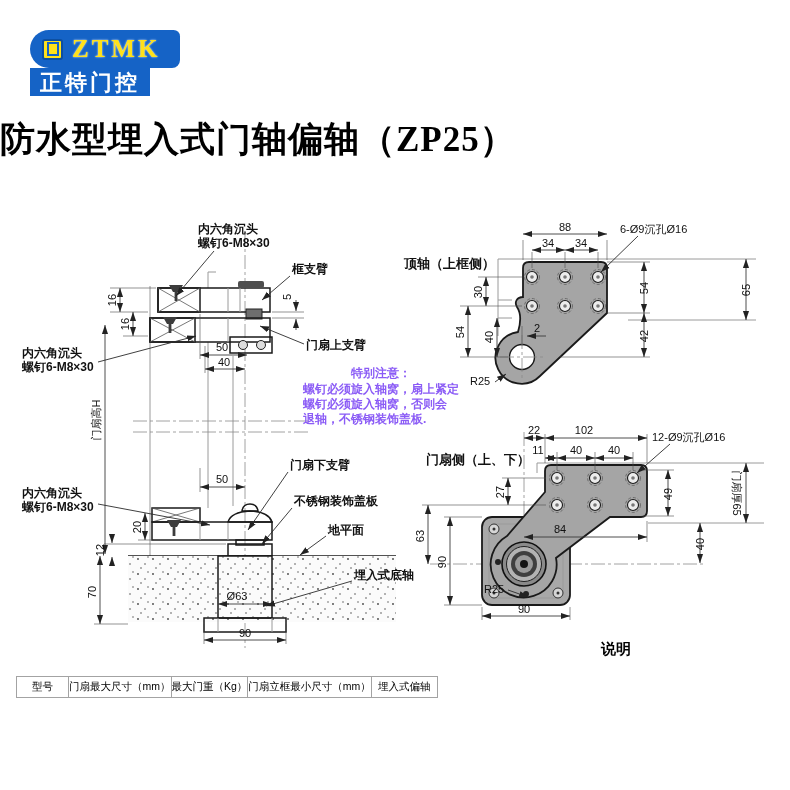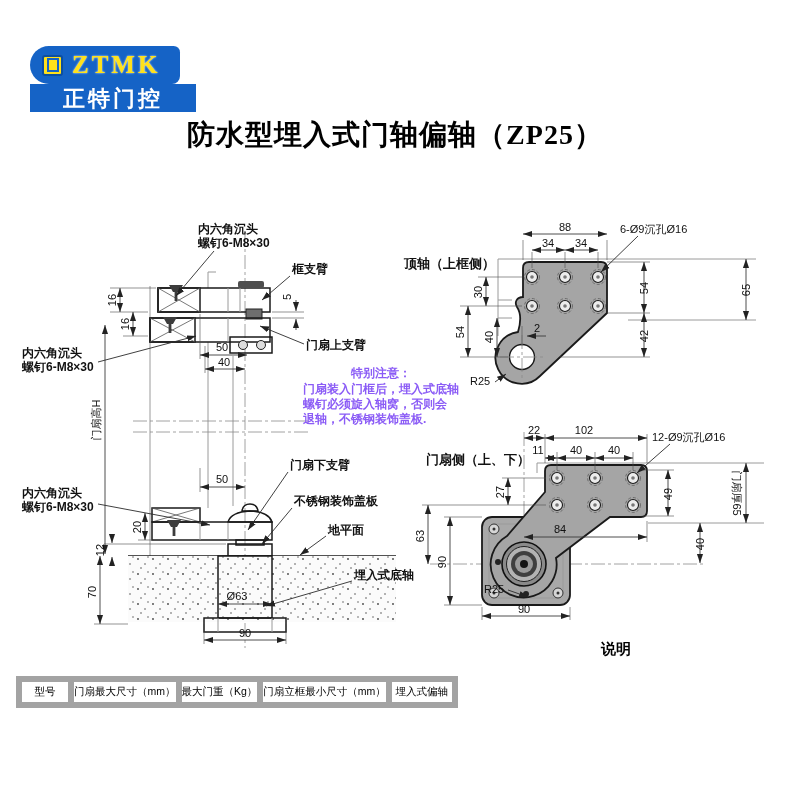--- a/index.html
+++ b/index.html
@@ -1,34 +1,34 @@
 <!DOCTYPE html>
 <html><head>
 <meta charset="utf-8">
 <style>
   html,body{margin:0;padding:0;background:#fff;}
   .page{position:relative;width:790px;height:790px;background:#fff;overflow:hidden;
         font-family:"Liberation Sans",sans-serif;}
   
-  .logo{position:absolute;left:30px;top:44px;width:150px;height:68px;}
+  .logo{position:absolute;left:30px;top:28px;width:150px;height:68px;}
   .logo-swoosh{position:absolute;left:0;top:2px;width:150px;height:38px;background:#1563c6;
      border-radius:24px 8px 10px 24px;display:flex;align-items:center;padding-left:12px;
      box-sizing:border-box;}
   .logo-emblem{width:21px;height:21px;background:#ffe11a;border-radius:3px;
      border:2px solid #0d4fa0;display:flex;align-items:center;justify-content:center;
      box-sizing:border-box;flex:0 0 auto;}
   .emblem-inner{width:8px;height:10px;border:2px solid #1563c6;background:#ffe11a;}
   .logo-brand{color:#ffe11a;font-family:"Liberation Serif",serif;font-weight:bold;
      font-size:25px;letter-spacing:3px;margin-left:9px;text-shadow:0 0 2px #ffffff;}
-  .logo-company{position:absolute;left:0;top:40px;width:166px;height:28px;background:#1563c6;
+  .logo-company{position:absolute;left:0;top:40px;width:120px;height:28px;background:#1563c6;
      color:#fff;font-weight:bold;font-size:22px;letter-spacing:3px;text-align:center;
      line-height:29px;}
   
-  .title{position:absolute;left:0;top:116px;width:790px;margin:0;text-align:center;
-     font-family:"Liberation Serif","DejaVu Serif",serif;font-weight:bold;font-size:28px;
+  .title{position:absolute;left:0;top:116px;width:790px;margin:0;text-align:left;
+     font-family:"Liberation Serif","DejaVu Serif",serif;font-weight:bold;font-size:35px;
      letter-spacing:1px;color:#000;}
   
   .drawing{position:absolute;left:0;top:0;}
   .o{stroke:#1a1a1a;stroke-width:1.5;fill:none;}
   .plate{fill:#a5a5a5;stroke:#1a1a1a;stroke-width:1.8;}
   .thin{stroke:#9a9a9a;stroke-width:1;fill:none;}
   .cl{stroke:#8a8a8a;stroke-width:0.8;fill:none;stroke-dasharray:14 3 3 3;}
   .dim{stroke:#3a3a3a;stroke-width:0.9;fill:none;}
   .ext{stroke:#4a4a4a;stroke-width:0.6;fill:none;}
   .ldr{stroke:#2a2a2a;stroke-width:0.9;fill:none;}
@@ -41,21 +41,21 @@
   
   .note{position:absolute;left:303px;top:366px;width:156px;font-size:12px;font-weight:bold;
      line-height:15px;color:#8b5cf6;}
   .note-title{text-align:center;margin-bottom:1px;}
   .explain{position:absolute;left:470px;top:640px;width:292px;font-size:12.5px;
      line-height:18px;color:#000;}
   .explain-title{text-align:center;font-weight:bold;font-size:15px;margin-bottom:18px;}
   
   .spec{position:absolute;left:16px;top:676px;border-collapse:collapse;table-layout:fixed;
      font-size:10.5px;color:#000;border:1.5px solid #222;}
-  .spec th,.spec td{border:6px solid #a3a3a3;text-align:center;padding:0;height:20px;
+  .spec th,.spec td{border:1px solid #a3a3a3;text-align:center;padding:0;height:20px;
      font-weight:normal;overflow:hidden;white-space:nowrap;}
 </style>
 </head>
 <body>
 
 <div class="page">
 
   <div class="logo">
     <div class="logo-swoosh">
       <span class="logo-emblem">
@@ -281,21 +281,21 @@
       <text class="dt" text-anchor="middle" transform="rotate(90 733 493)" x="733" y="493">门扇厚65</text>
       <line class="dim" x1="482" y1="616" x2="570" y2="616" marker-start="url(#ar)" marker-end="url(#ar)"></line>
       <text class="dt" text-anchor="middle" x="524" y="613">90</text>
       <text class="dt" x="484" y="593">R25</text>
       <path class="ldr" d="M508,590 L528,597" marker-end="url(#ar)"></path>
     </g>
   </svg>
 
   <div class="note">
     <div class="note-title">特别注意：</div>
-    <div class="note-line">门扇装入门框后，埋入式底轴</div>
+    <div class="note-line">螺钉必须旋入轴窝，扇上紧定</div>
     <div class="note-line">螺钉必须旋入轴窝，否则会</div>
     <div class="note-line">退轴，不锈钢装饰盖板.</div>
   </div>
 
   <div class="explain">
     <div class="explain-title">说明</div>
   </div>
 
   <table class="spec">
     <colgroup>

